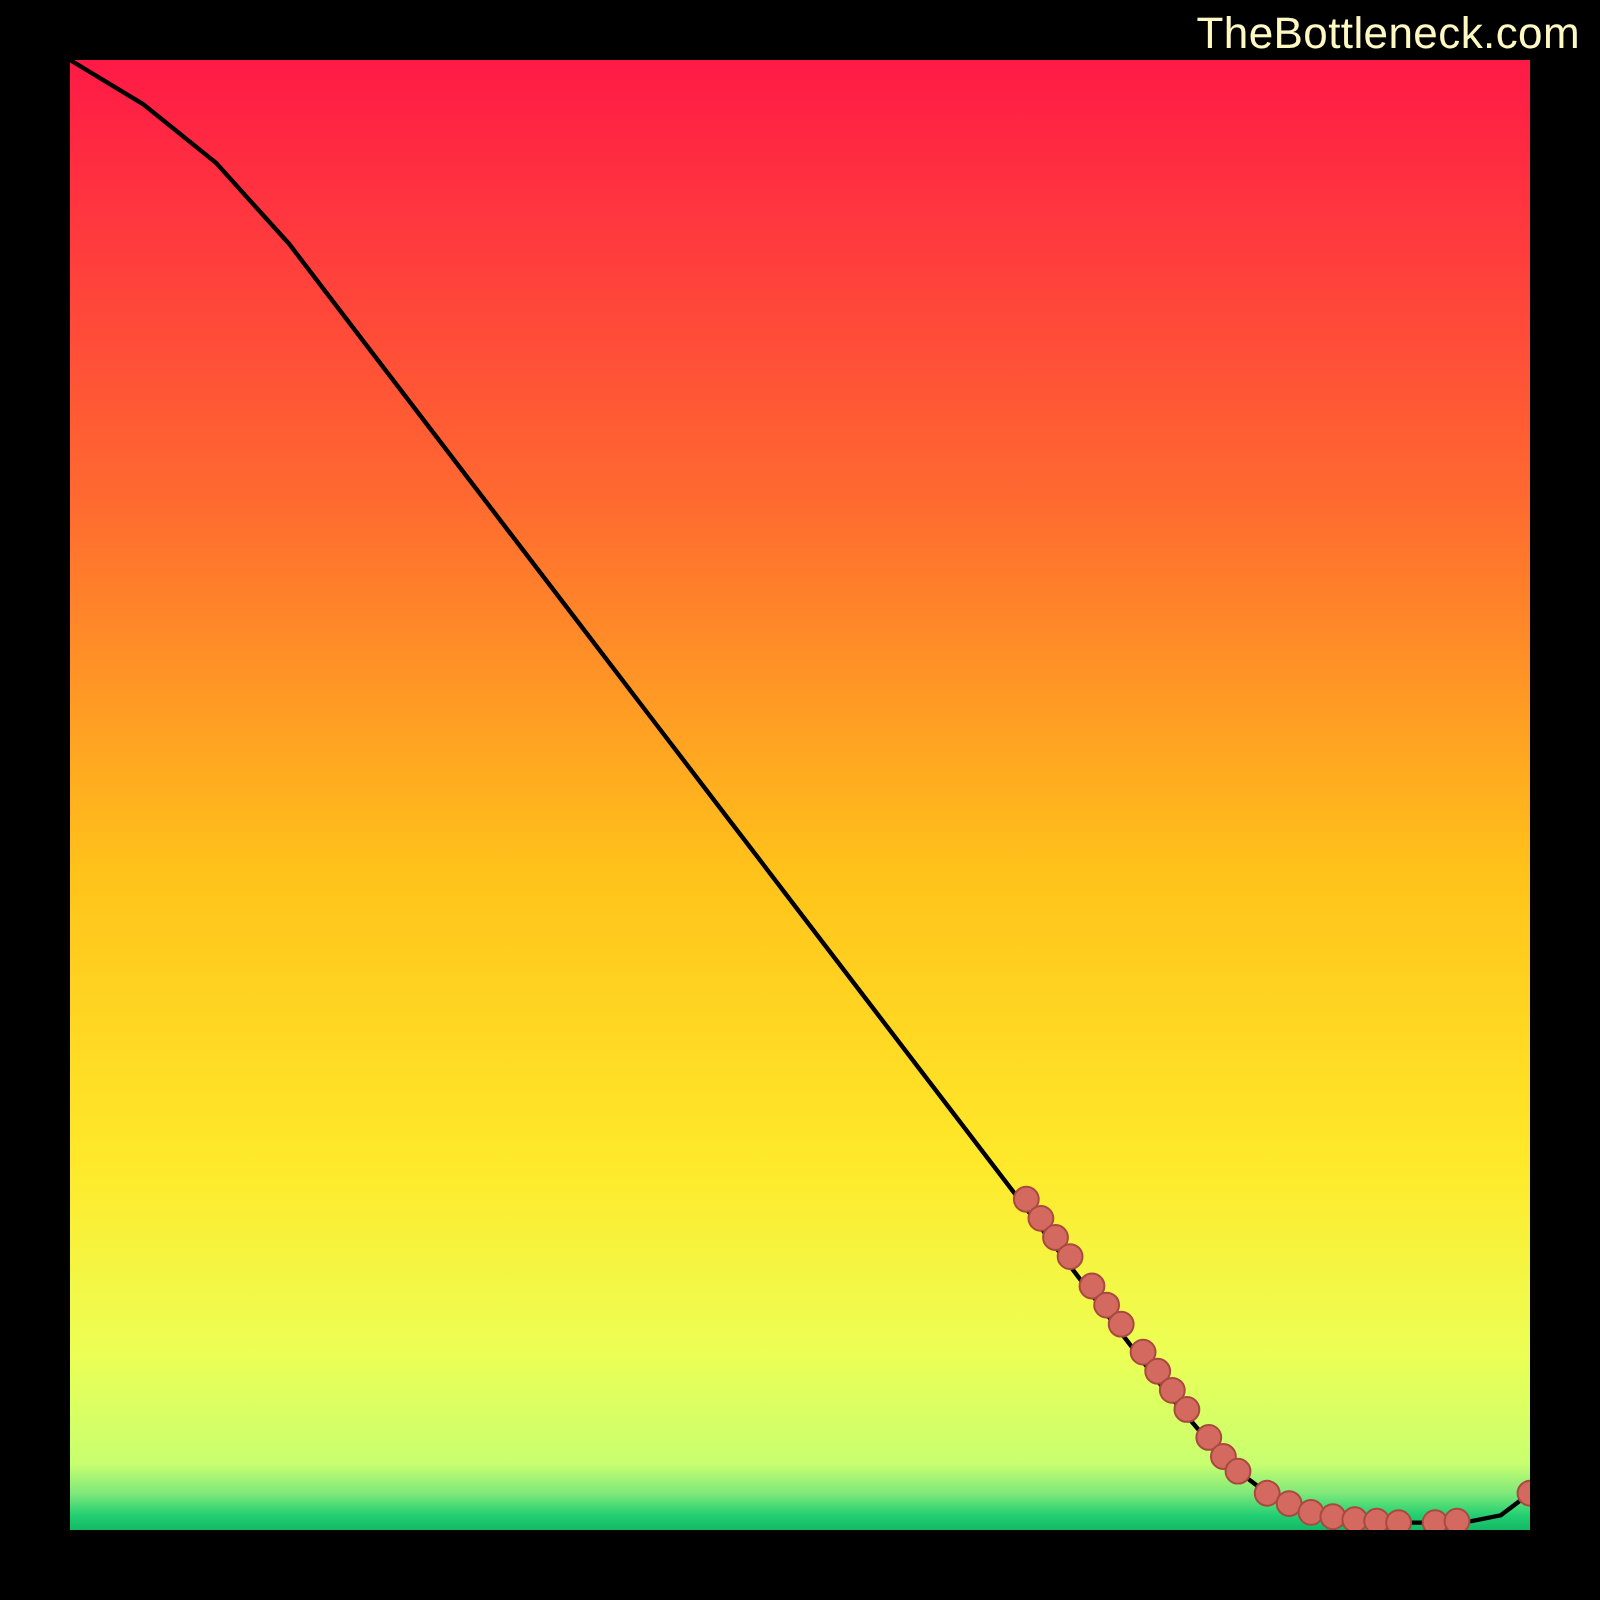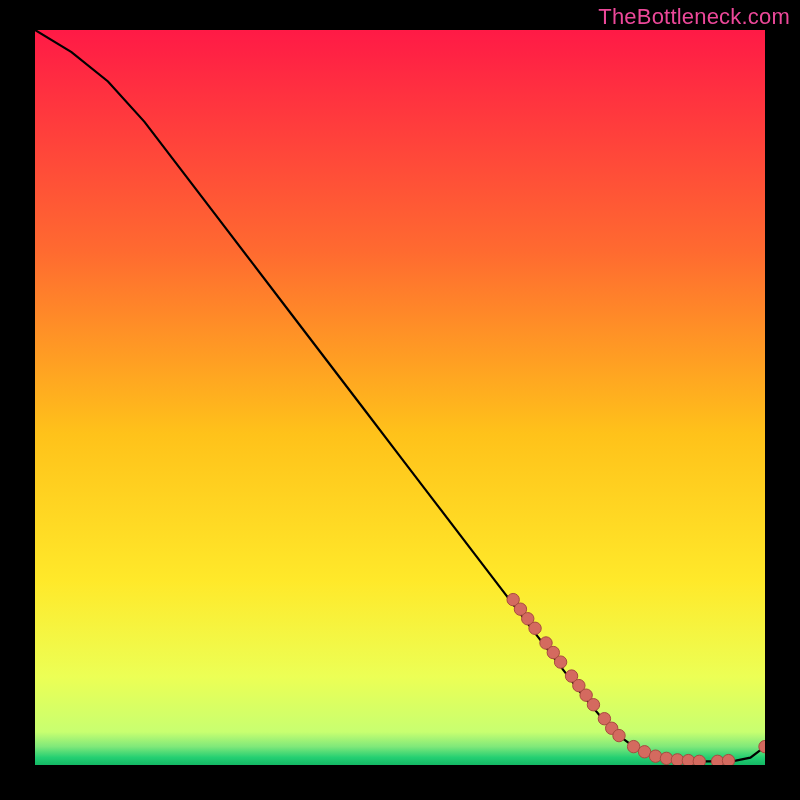--- a/index.html
+++ b/index.html
@@ -14,21 +14,21 @@
   .frame {
     position: relative;
     width: 800px;
     height: 800px;
     background: #000;
   }
   .watermark {
     position: absolute;
     top: 4px;
     right: 10px;
-    color: #ec4899;
+    color: #fef9c3;
     font-size: 22px;
     font-weight: 500;
     letter-spacing: 0.2px;
   }
   .plot-wrap {
     position: absolute;
     left: 35px;
     top: 30px;
     width: 730px;
     height: 735px;

